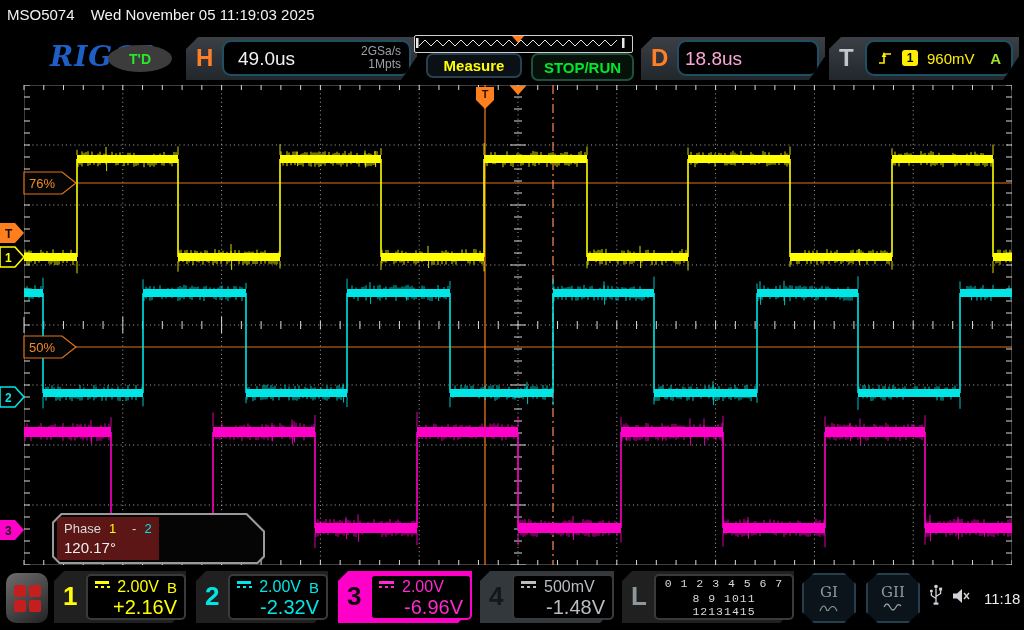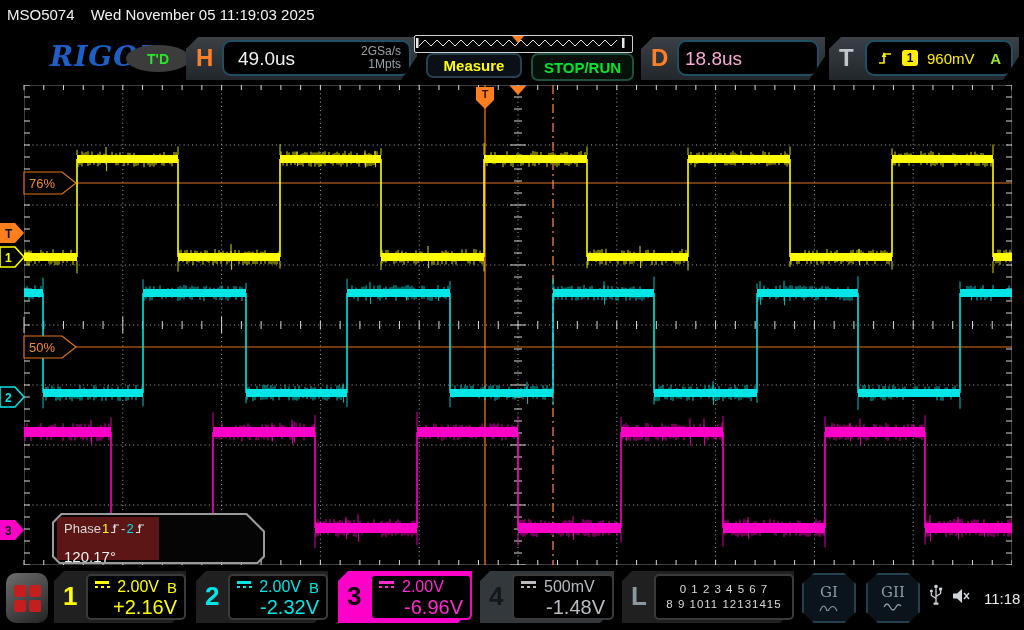--- a/index.html
+++ b/index.html
@@ -6,21 +6,21 @@
   body{width:1024px;height:630px;position:relative;overflow:hidden;
        font-family:"Liberation Sans",sans-serif;color:#fff;}
 
   
   #title-row{position:absolute;left:7px;top:6px;font-size:15px;color:#f2f2f2;}
   #title-row .model{margin-right:12px;}
 
   
   #logo{position:absolute;left:50px;top:40px;font-family:"DejaVu Serif",serif;
         font-style:italic;font-weight:bold;font-size:28px;color:#1d5fc4;letter-spacing:1px;}
-  #trig-status{position:absolute;left:126px;top:45px;width:64px;height:27px;border-radius:50%;
+  #trig-status{position:absolute;left:108px;top:45px;width:64px;height:27px;border-radius:50%;
         background:#3c3c3c;color:#29e829;font-weight:bold;font-size:14px;
         display:flex;align-items:center;justify-content:center;}
   .tgroup{position:absolute;top:37px;height:43px;background:linear-gradient(#3a4046,#22272c);
         clip-path:polygon(12px 0,100% 0,100% 45%,calc(100% - 16px) 100%,0 100%,0 12px);}
   .tletter{position:absolute;left:10px;top:7px;font-weight:bold;font-size:24px;}
   .orange-letter{color:#ff7f27;}
   .gray-letter{color:#c0c6cb;}
   .ibox{position:absolute;top:3px;background:#000;border:2px solid #1f4f63;border-radius:9px;box-sizing:border-box;}
   #h-group{left:186px;width:231px;}
   #h-box{left:36px;width:189px;height:36px;padding-left:38px;}
@@ -48,22 +48,22 @@
   #scope-svg{position:absolute;left:0;top:85px;}
 
   
   #measure-popup{position:absolute;left:52px;top:513px;width:213px;height:51px;background:#9a9a9a;
         clip-path:polygon(9px 0,calc(100% - 18px) 0,100% 18px,100% calc(100% - 7px),calc(100% - 7px) 100%,7px 100%,0 calc(100% - 7px),0 9px);}
   #measure-popup .inner{position:absolute;left:2px;top:2px;right:2px;bottom:2px;background:#050505;
         clip-path:polygon(8px 0,calc(100% - 17px) 0,100% 17px,100% calc(100% - 6px),calc(100% - 6px) 100%,6px 100%,0 calc(100% - 6px),0 8px);}
   .mcell{position:absolute;top:2px;height:43px;padding:3px 7px;box-sizing:border-box;}
   #phase-cell{left:3px;width:102px;background:#5c1616;}
   #freq-cell{left:105px;width:102px;background:transparent;}
-  .mtitle{font-size:13px;height:17px;display:flex;align-items:center;gap:1px;color:#d8d8d8;}
-  .mvalue{font-size:15px;color:#f0f0f0;margin-top:11px;}
+  .mtitle{font-size:13px;height:17px;display:flex;align-items:center;gap:8px;color:#d8d8d8;}
+  .mvalue{font-size:15px;color:#f0f0f0;margin-top:2px;}
   .src1{color:#ffff00;}
   .src2{color:#00e5e5;}
   .yellow-title{color:#ffff00;}
 
   
   #menu-btn{position:absolute;left:6px;top:573px;width:42px;height:50px;border-radius:10px;
         background:linear-gradient(145deg,#6d6d6d,#232323);display:flex;align-items:center;justify-content:center;}
   #menu-btn .grid2{display:grid;grid-template-columns:12px 12px;grid-template-rows:12px 12px;gap:3px;}
   #menu-btn .sq{background:#c41e1e;border-radius:2px;}
   .chtab{position:absolute;top:571px;height:52px;background:#202020;
@@ -80,21 +80,21 @@
   #ch1-tab{left:54px;width:132px;} #ch1-box{left:86px;width:100px;color:#ffff00;border-color:#3a3a3a;}
   #ch1-tab .num{color:#ffff00;}
   #ch2-tab{left:196px;width:132px;} #ch2-box{left:228px;width:100px;color:#00e5e5;}
   #ch2-tab .num{color:#00e5e5;}
   #ch3-tab{left:338px;width:134px;background:#ff00c8;} #ch3-box{left:370px;width:102px;color:#ff2ad0;border-color:#ff00c8;}
   #ch3-tab .num{color:#0a0a0a;}
   #ch4-tab{left:480px;width:134px;background:#33383c;} #ch4-box{left:512px;width:102px;color:#b9bdc1;}
   #ch4-tab .num{color:#15181b;}
   #la-tab{left:622px;width:172px;} 
   #la-tab .num{color:#8d979e;}
-  #la-box{left:654px;width:140px;color:#d9d9d9;justify-content:center;gap:2px;}
+  #la-box{left:654px;width:140px;color:#d9d9d9;justify-content:center;gap:2px;font-family:Liberation Mono, monospace;}
   .larow{font-size:11.5px;letter-spacing:1px;text-align:center;line-height:13px;}
   .genbox{position:absolute;top:573px;width:54px;height:50px;background:#0b131b;border:2px solid #24404f;
         box-sizing:border-box;color:#8d9aa3;display:flex;flex-direction:column;align-items:center;justify-content:center;
         clip-path:polygon(22% 0,78% 0,100% 22%,100% 78%,78% 100%,22% 100%,0 78%,0 22%);
         font-family:"DejaVu Serif",serif;font-size:15px;line-height:15px;}
   #gen1{left:802px;} #gen2{left:866px;}
   #status-time{position:absolute;left:984px;top:590px;font-size:15px;color:#ececec;}
   #usb-icon{position:absolute;left:928px;top:584px;}
   #speaker-icon{position:absolute;left:952px;top:587px;}
 </style>

